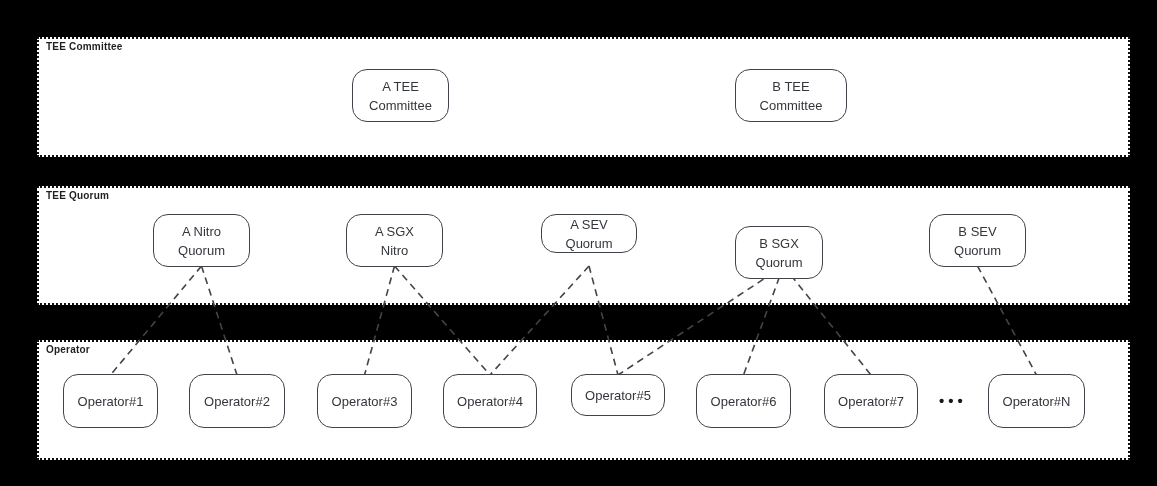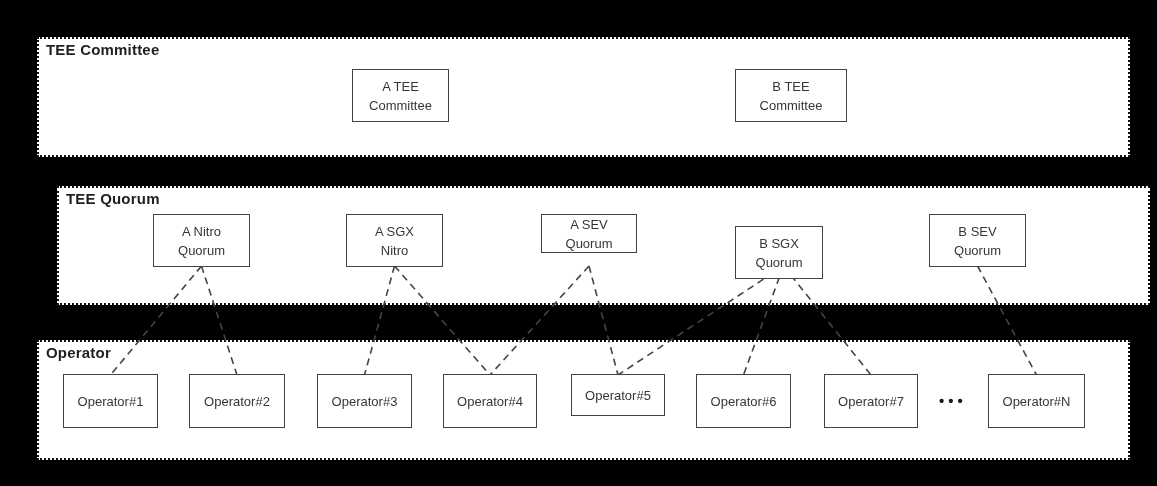--- a/index.html
+++ b/index.html
@@ -13,44 +13,44 @@
   }
   .band {
     position: absolute;
     left: 37px;
     width: 1093px;
     background: #fff;
     border: 2px dotted #111;
     box-sizing: border-box;
   }
   .band-committee { top: 37px;  height: 120px; }
-  .band-quorum    { top: 186px; height: 119px; margin-left: 20px; }
+  .band-quorum    { top: 186px; height: 119px; }
   .band-operator  { top: 340px; height: 120px; }
   .band-label {
     position: absolute;
     left: 7px;
     top: 2px;
-    font-size: 15px;
+    font-size: 10px;
     font-weight: bold;
     color: #1f1f1f;
     letter-spacing: 0.2px;
   }
   #edge-layer {
     position: absolute;
     left: 0; top: 0;
     width: 1157px; height: 486px;
     pointer-events: none;
     z-index: 2;
   }
   .node {
     position: absolute;
     z-index: 3;
     background: #fff;
     border: 1.5px solid #40434a;
-    border-radius: 0;
+    border-radius: 15px;
     box-sizing: border-box;
     display: flex;
     align-items: center;
     justify-content: center;
     text-align: center;
     font-size: 13px;
     line-height: 19px;
     color: #33363b;
   }
   .node.two-line span { display: inline-block; max-width: 68px; }

